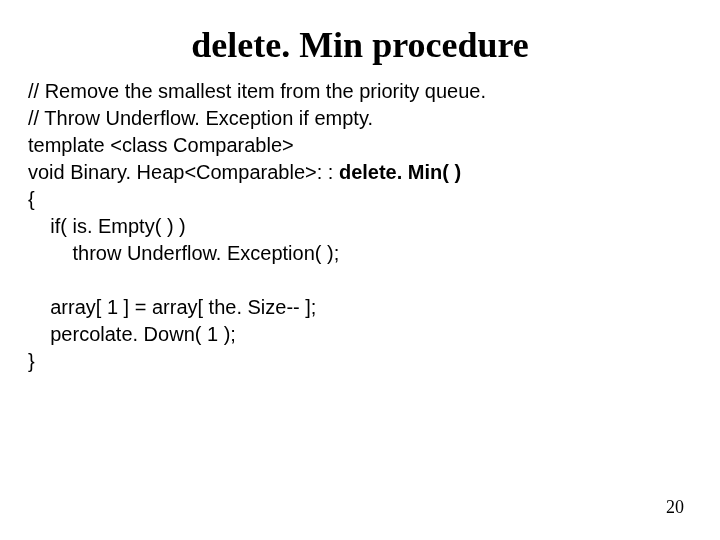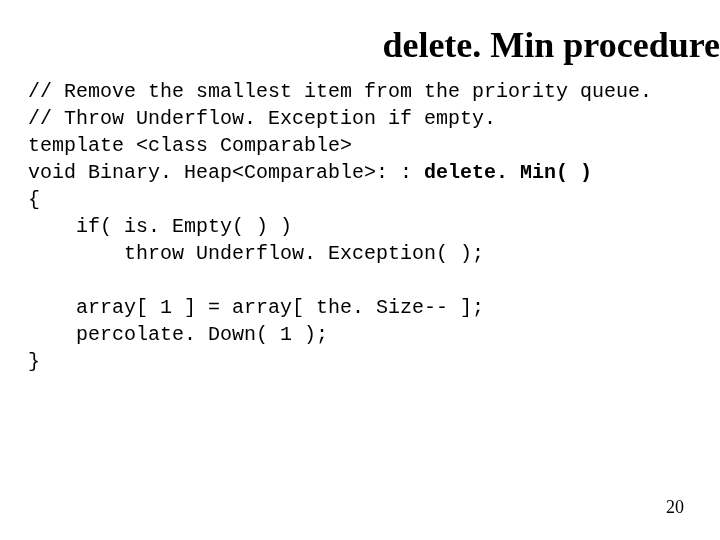--- a/index.html
+++ b/index.html
@@ -16,31 +16,31 @@
     position: relative;
     width: 720px;
     height: 540px;
     box-sizing: border-box;
   }
   .title {
     position: absolute;
     top: 24px;
     left: 0;
     right: 0;
-    text-align: right;
+    text-align: center;
     font-size: 36px;
     font-weight: 700;
     font-family: "Times New Roman", Times, serif;
   }
   .code {
     position: absolute;
     top: 78px;
     left: 28px;
     right: 28px;
-    font-family: Liberation Mono, monospace;
+    font-family: Liberation Sans, sans-serif;
     font-size: 20px;
     line-height: 1.35;
     white-space: pre;
   }
   .code .sig-bold { font-weight: 700; }
   .pagenum {
     position: absolute;
     right: 36px;
     bottom: 22px;
     font-family: Liberation Serif, serif;

